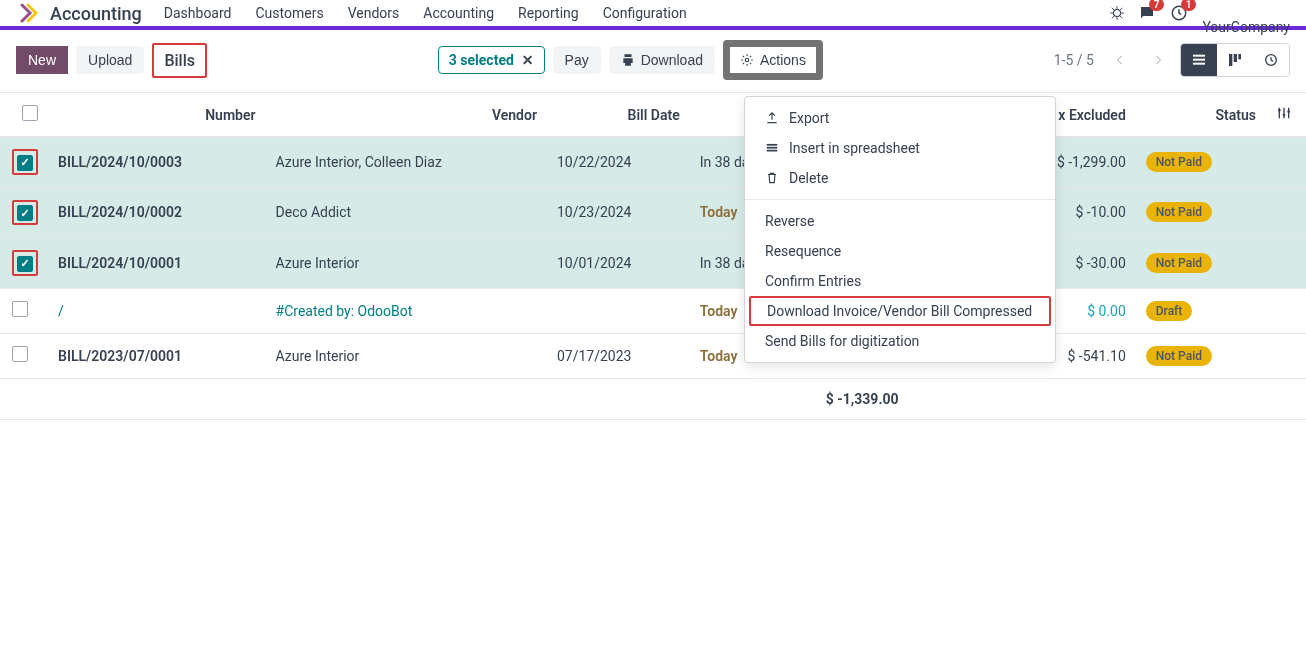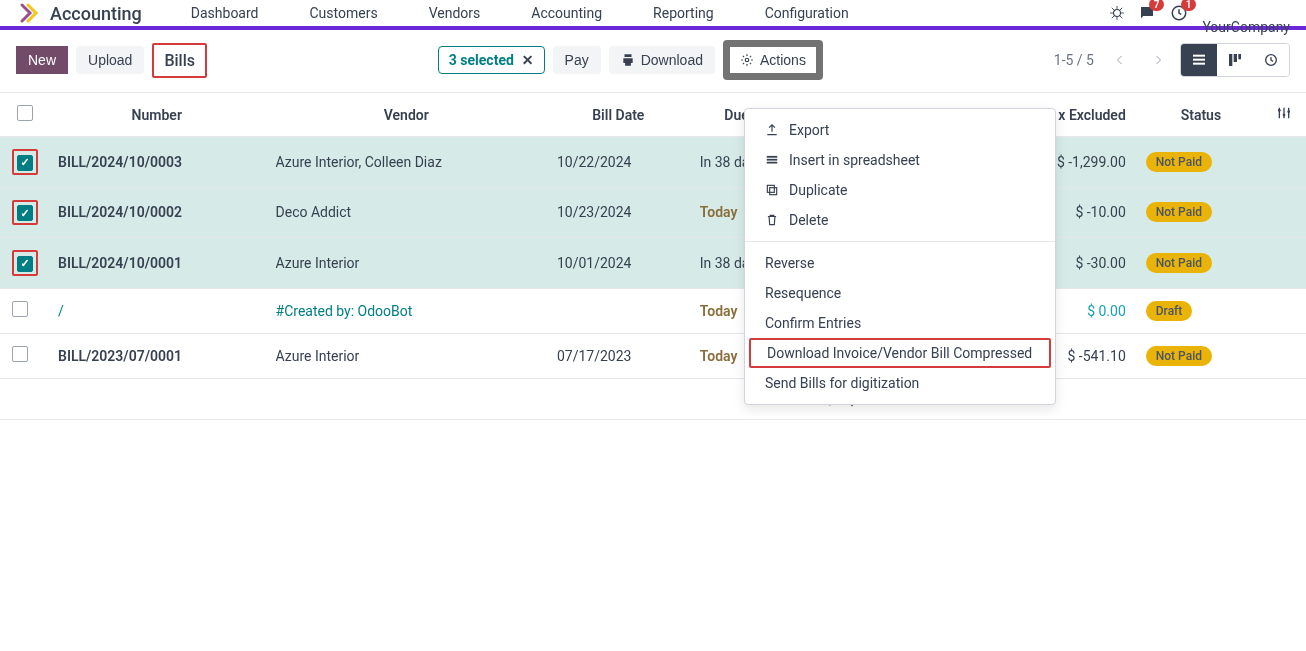--- a/index.html
+++ b/index.html
@@ -2,21 +2,21 @@
 <html><head>
 <meta charset="utf-8">
 <style>
 * { box-sizing: border-box; margin: 0; padding: 0; }
 body { font-family: -apple-system, BlinkMacSystemFont, "Segoe UI", Roboto, "Helvetica Neue", Arial, sans-serif; font-size: 14px; color: #374151; background: #fff; }
 .topnav { display: flex; align-items: center; height: 30px; padding: 0 16px; border-bottom: 4px solid #6d28d9; }
 .logo { width: 24px; height: 24px; margin-right: 10px; position: relative; }
 .logo svg { width: 24px; height: 24px; }
 .app-title { font-size: 18px; font-weight: 500; color: #374151; margin-right: 22px; }
 .nav-links { display: flex; gap: 24px; }
-.nav-link { color: #374151; cursor: pointer; font-size: 14px; margin-left: 27px; }
+.nav-link { color: #374151; cursor: pointer; font-size: 14px; }
 .top-right { margin-left: auto; display: flex; align-items: center; gap: 14px; }
 .icon-btn { position: relative; cursor: pointer; display: flex; align-items: center; }
 .badge { position: absolute; top: -6px; right: -8px; background: #d63b3b; color: #fff; font-size: 10px; border-radius: 10px; padding: 1px 5px; font-weight: 600; }
 .company { font-size: 14px; color: #374151; margin-top: 28px; }
 .user-block { display: flex; align-items: center; gap: 8px; }
 .avatar { width: 28px; height: 28px; border-radius: 4px; background: linear-gradient(135deg,#8b7355,#6b5d4f); display:flex;align-items:center;justify-content:center;color:#fff;font-size:12px; }
 .user-info { display: flex; flex-direction: column; line-height: 1.2; font-size: 12px; }
 .user-name { color: #374151; }
 .user-file { background: #fef3c7; color: #92400e; padding: 1px 4px; border-radius: 3px; font-family: monospace; font-size: 11px; max-width: 180px; white-space: nowrap; overflow: hidden; text-overflow: ellipsis; display:flex;align-items:center;gap:3px; }
 
@@ -31,37 +31,37 @@
 .btn-plain { background: #f3f4f6; color: #374151; padding: 6px 12px; border-radius: 4px; cursor: pointer; border:none; display:flex;align-items:center;gap:6px; font-size:14px; }
 .toolbar-right { margin-left: auto; display: flex; align-items: center; gap: 6px; }
 .pager-text { font-size: 14px; color: #6b7280; margin-right: 4px; }
 .pager-btn { width: 32px; height: 32px; display: flex; align-items: center; justify-content: center; cursor: pointer; color: #9ca3af; border-radius: 4px; }
 .view-switch { display: flex; border: 1px solid #d1d5db; border-radius: 4px; overflow: hidden; }
 .view-btn { width: 36px; height: 32px; display: flex; align-items: center; justify-content: center; cursor: pointer; background: #fff; }
 .view-btn.active { background: #374151; color: #fff; }
 
 .table-wrap { position: relative; }
 table { width: 100%; border-collapse: collapse; }
-thead th { text-align: center; font-weight: 600; padding: 12px 10px; border-bottom: 1px solid #e5e7eb; border-top: 1px solid #e5e7eb; font-size: 14px; color: #374151; background:#fff; }
+thead th { text-align: right; font-weight: 600; padding: 12px 10px; border-bottom: 1px solid #e5e7eb; border-top: 1px solid #e5e7eb; font-size: 14px; color: #374151; background:#fff; }
 thead th.right { text-align: right; }
 tbody td { padding: 12px 10px; border-bottom: 1px solid #e5e7eb; font-size: 14px; }
 tbody td.right { text-align: right; }
 tbody tr.selected { background: #d6ebe8; }
 .chk { width: 16px; height: 16px; border: 1px solid #9ca3af; border-radius: 2px; display: inline-flex; align-items: center; justify-content: center; cursor: pointer; background:#fff; }
 .chk.checked { background: #017e84; border-color: #017e84; }
 .chk.checked::after { content: "✓"; color: #fff; font-size: 11px; font-weight: 700; }
 .chk-wrap { padding-left: 12px; width: 40px; }
 .chk-highlight { border: 2px solid #d63b3b; padding: 2px 3px; display: inline-block; border-radius: 2px; }
 .numcell { font-weight: 600; color: #374151; }
 .link-teal { color: #017e84; cursor: pointer; }
 .today { color: #8a6d3b; font-weight: 600; }
 .status-badge { background: #eab308; color: #4b5563; padding: 3px 10px; border-radius: 12px; font-size: 12px; font-weight: 500; display:inline-block; }
 tfoot td { padding: 12px 10px; font-weight: 700; border-bottom: 1px solid #e5e7eb; }
 
-.actions-menu { position: absolute; top: 16px; left: 744px; width: 312px; background: #fff; border: 1px solid #d1d5db; border-radius: 4px; box-shadow: 0 4px 12px rgba(0,0,0,0.1); z-index: 100; padding: 6px 0; }
+.actions-menu { position: absolute; top: 4px; left: 744px; width: 312px; background: #fff; border: 1px solid #d1d5db; border-radius: 4px; box-shadow: 0 4px 12px rgba(0,0,0,0.1); z-index: 100; padding: 6px 0; }
 .menu-item { padding: 7px 20px; cursor: pointer; display: flex; align-items: center; gap: 10px; font-size: 14px; color: #374151; }
 .menu-sep { height: 1px; background: #e5e7eb; margin: 6px 0; }
 .menu-highlight { border: 2px solid #d63b3b; border-radius: 2px; margin: 0 4px; padding: 5px 16px; align-items: flex-end; }
 .th-settings { width: 36px; text-align: right; padding-right: 14px; }
 .icon-sm { width: 14px; height: 14px; }
 .amount-teal { color: #17a2b8; }
 </style>
 </head>
 <body>
 
@@ -269,27 +269,20 @@
   <div class="menu-item">
     <svg width="14" height="14" viewBox="0 0 24 24">
           <rect x="3" y="5" width="18" height="3" fill="#374151"></rect>
           <rect x="3" y="10" width="18" height="3" fill="#374151"></rect>
           <rect x="3" y="15" width="18" height="3" fill="#374151"></rect>
         </svg>
     <span>Insert in spreadsheet</span>
   </div>
   <div class="menu-item">
     <svg width="14" height="14" viewBox="0 0 24 24">
-          <rect x="4" y="4" width="12" height="12" fill="none" stroke="#374151" stroke-width="2"></rect>
-          <rect x="8" y="8" width="12" height="12" fill="none" stroke="#374151" stroke-width="2"></rect>
-        </svg>
-    <span>Duplicate</span>
-  </div>
-  <div class="menu-item">
-    <svg width="14" height="14" viewBox="0 0 24 24">
           <path d="M5 6h14M9 6V4h6v2M7 6l1 14h8l1-14" stroke="#374151" stroke-width="2" fill="none"></path>
         </svg>
     <span>Delete</span>
   </div>
   <div class="menu-sep"></div>
   <div class="menu-item">
         <span>Reverse</span>
       </div>
   <div class="menu-item">
         <span>Resequence</span>

